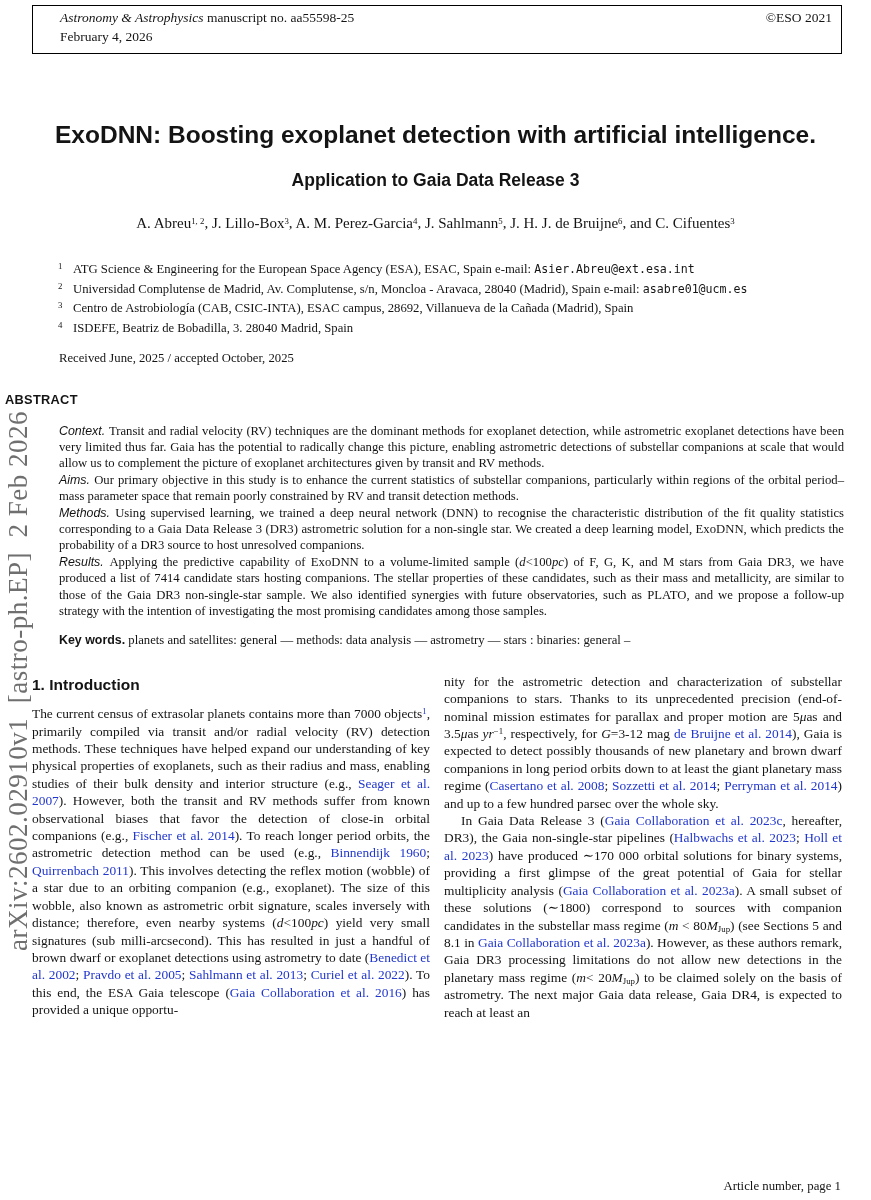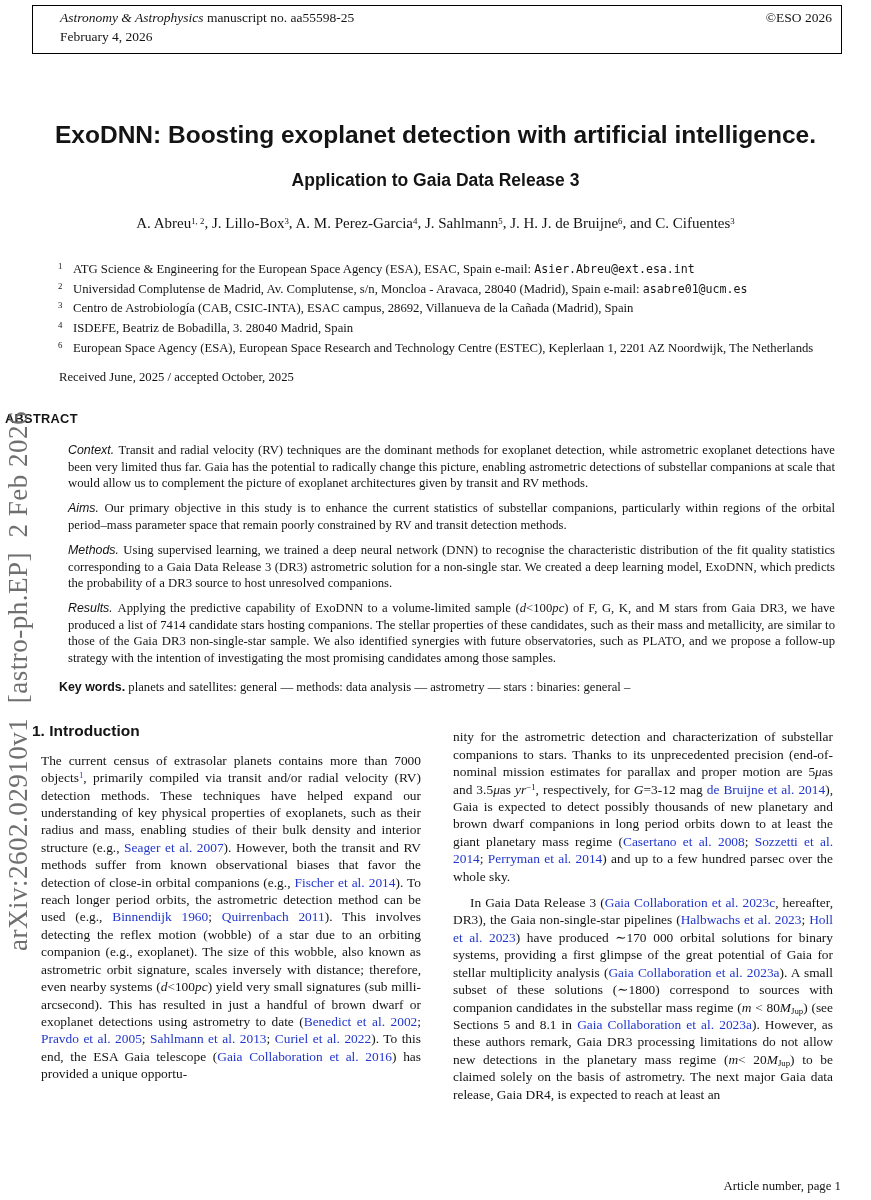--- a/index.html
+++ b/index.html
@@ -33,21 +33,21 @@
             font-weight:bold;font-size:12.8px;letter-spacing:0.3px;}
   .abs-body{margin:16px 27px 0 59px;font-size:12.7px;line-height:16.4px;text-align:justify;}
   .abs-label{font-family:"Liberation Sans",sans-serif;font-style:italic;font-size:12.4px;}
   .keywords{margin:13px 27px 0 59px;font-size:12.7px;line-height:16.4px;}
   .kw-label{font-family:"Liberation Sans",sans-serif;font-weight:bold;font-size:12.4px;}
   
   .columns{display:flex;gap:14px;margin:24px 29px 0 32px;}
   .col{flex:1;min-width:0;font-size:13.4px;line-height:17.4px;text-align:justify;}
   .sec-heading{font-family:"Liberation Sans",sans-serif;font-weight:bold;font-size:15.5px;
                margin:3px 0 12px 0;text-align:left;}
-  .para{margin:9px;}
+  .para{margin:0;}
   .para.indent{text-indent:17px;}
   .sup{font-size:8.8px;vertical-align:4.5px;line-height:0;}
   .sub{font-size:8.8px;vertical-align:-2px;line-height:0;}
   .link{color:var(--link,#2136cc);}
   .url{color:var(--url,#e40c8a);}
   
   .footnote-area{margin-top:9px;}
   .fn-rule{width:162px;border-top:1.2px solid #000;margin-bottom:4px;}
   .footnote{font-size:11.8px;line-height:15px;text-align:left;}
   .footnote .mono{font-size:11px;}
@@ -59,33 +59,32 @@
 
 <div class="page">
 
   <div class="arxiv">arXiv:2602.02910v1  [astro-ph.EP]  2 Feb 2026</div>
 
   <div class="header-box">
     <div class="hdr-left">
       <div><span class="it">Astronomy &amp; Astrophysics</span><span> manuscript no. aa55598-25</span></div>
       <div>February 4, 2026</div>
     </div>
-    <div class="hdr-right">©ESO 2026</div>
+    <div class="hdr-right">©ESO 2021</div>
   </div>
 
   <div class="title">ExoDNN: Boosting exoplanet detection with artificial intelligence.</div>
   <div class="subtitle">Application to Gaia Data Release 3</div>
   <div class="authors"><span>A. Abreu</span><span class="sup">1, 2</span><span>, J. Lillo-Box</span><span class="sup">3</span><span>, A. M. Perez-Garcia</span><span class="sup">4</span><span>, J. Sahlmann</span><span class="sup">5</span><span>, J. H. J. de Bruijne</span><span class="sup">6</span><span>, and C. Cifuentes</span><span class="sup">3</span></div>
 
   <div class="affs">
       <div class="aff"><span class="aff-num">1</span><span><span>ATG Science &amp; Engineering for the European Space Agency (ESA), ESAC, Spain e-mail: </span><span class="mono">Asier.Abreu@ext.esa.int</span></span></div>
       <div class="aff"><span class="aff-num">2</span><span><span>Universidad Complutense de Madrid, Av. Complutense, s/n, Moncloa - Aravaca, 28040 (Madrid), Spain e-mail: </span><span class="mono">asabre01@ucm.es</span></span></div>
       <div class="aff"><span class="aff-num">3</span><span><span>Centro de Astrobiología (CAB, CSIC-INTA), ESAC campus, 28692, Villanueva de la Cañada (Madrid), Spain</span></span></div>
       <div class="aff"><span class="aff-num">4</span><span><span>ISDEFE, Beatriz de Bobadilla, 3. 28040 Madrid, Spain</span></span></div>
-      <div class="aff"><span class="aff-num">6</span><span><span>European Space Agency (ESA), European Space Research and Technology Centre (ESTEC), Keplerlaan 1, 2201 AZ Noordwijk, The Netherlands</span></span></div>
     </div>
 
   <div class="received">Received June, 2025 / accepted October, 2025</div>
 
   <div class="abs-head">ABSTRACT</div>
   <div class="abs-body">
       <div class="para"><span class="abs-label">Context. </span><span>Transit and radial velocity (RV) techniques are the dominant methods for exoplanet detection, while astrometric exoplanet detections have been very limited thus far. Gaia has the potential to radically change this picture, enabling astrometric detections of substellar companions at scale that would allow us to complement the picture of exoplanet architectures given by transit and RV methods.</span></div>
       <div class="para"><span class="abs-label">Aims. </span><span>Our primary objective in this study is to enhance the current statistics of substellar companions, particularly within regions of the orbital period–mass parameter space that remain poorly constrained by RV and transit detection methods.</span></div>
       <div class="para"><span class="abs-label">Methods. </span><span>Using supervised learning, we trained a deep neural network (DNN) to recognise the characteristic distribution of the fit quality statistics corresponding to a Gaia Data Release 3 (DR3) astrometric solution for a non-single star. We created a deep learning model, ExoDNN, which predicts the probability of a DR3 source to host unresolved companions.</span></div>
       <div class="para"><span class="abs-label">Results. </span><span>Applying the predictive capability of ExoDNN to a volume-limited sample (</span><span class="it">d</span><span>&lt;100</span><span class="it">pc</span><span>) of F, G, K, and M stars from Gaia DR3, we have produced a list of 7414 candidate stars hosting companions. The stellar properties of these candidates, such as their mass and metallicity, are similar to those of the Gaia DR3 non-single-star sample. We also identified synergies with future observatories, such as PLATO, and we propose a follow-up strategy with the intention of investigating the most promising candidates among those samples.</span></div>

